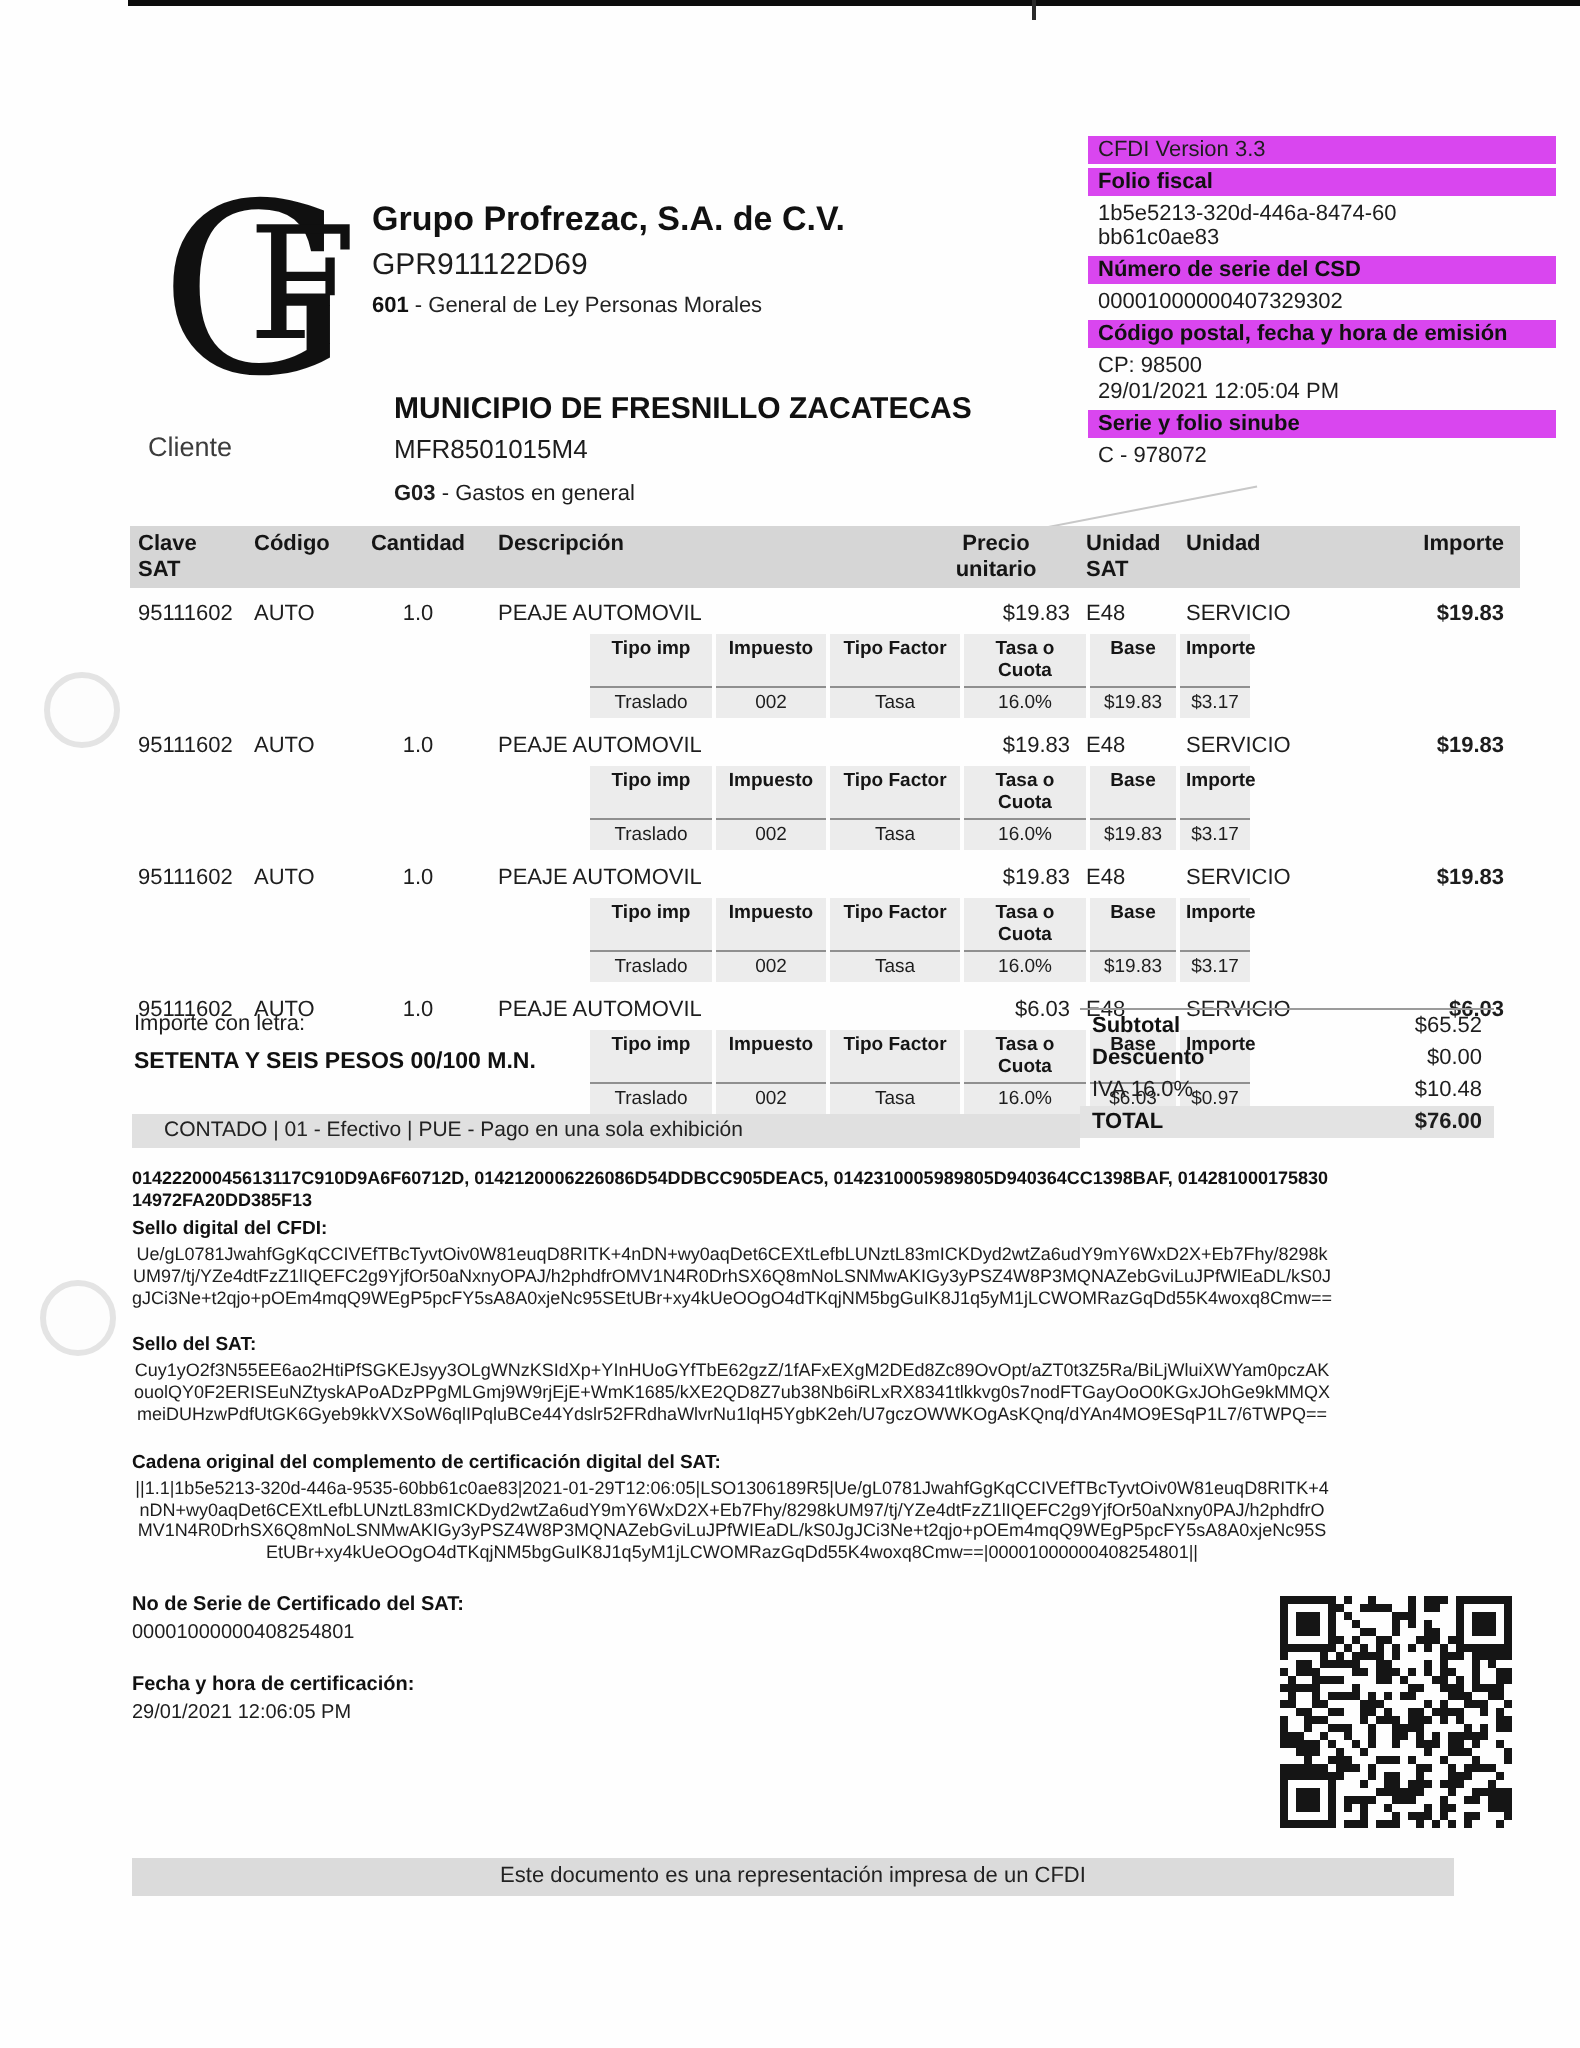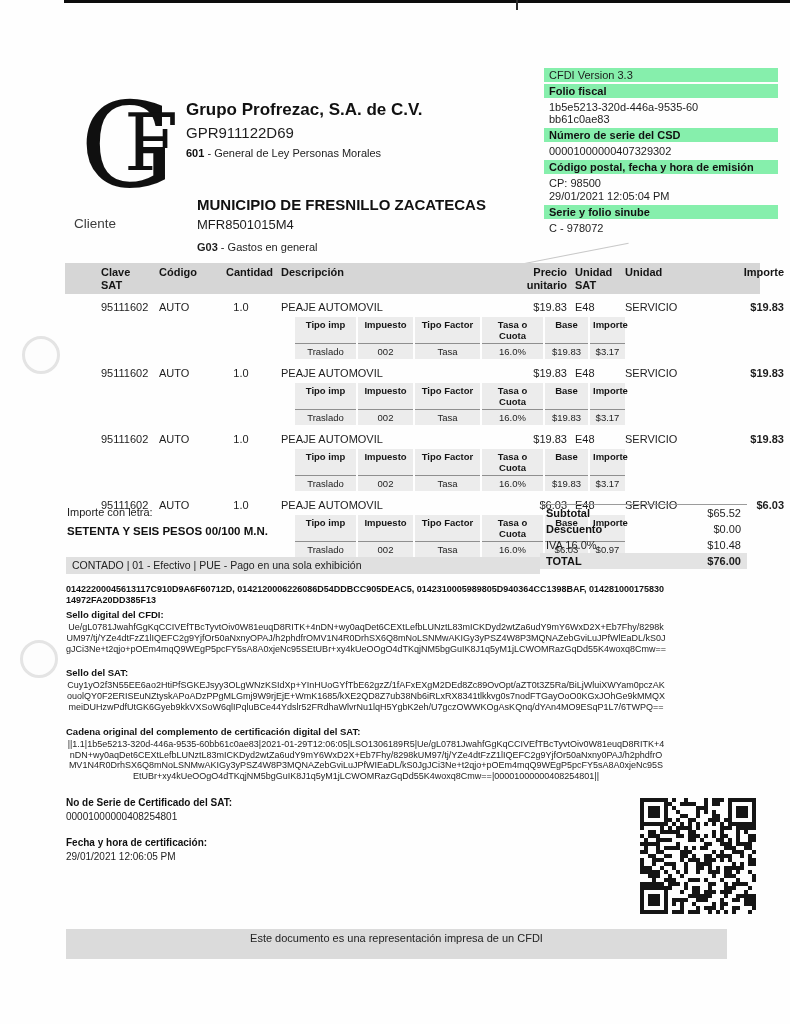--- a/index.html
+++ b/index.html
@@ -20,70 +20,70 @@
   .logo .lf{position:absolute;left:44px;top:18px;font-family:"DejaVu Serif","Liberation Serif",serif;
             font-size:78px;line-height:1;font-weight:500;}
   
   .company{position:absolute;left:186px;top:100px;}
   .co-name{font-size:17px;font-weight:bold;color:#111;}
   .co-rfc{font-size:15px;margin-top:4px;}
   .co-reg{font-size:11px;margin-top:6px;color:#222;}
   .co-reg b{color:#111;}
   
   .fiscal{position:absolute;left:544px;top:68px;width:234px;font-size:11px;}
-  .fbar{background:#86efac;padding:1px 5px;margin-bottom:2px;}
+  .fbar{background:#d946ef;padding:1px 5px;margin-bottom:2px;}
   .fbold{font-weight:bold;color:#111;}
   .fval{padding:1px 5px 3px 5px;}
   .fval.wrap{width:150px;word-break:break-all;}
   
   .client-label{position:absolute;left:74px;top:216px;font-size:13.5px;color:#3c3c3c;}
   .client{position:absolute;left:197px;top:196px;}
   .cl-name{font-size:15px;font-weight:bold;color:#111;}
   .cl-rfc{font-size:13px;margin-top:4px;}
   .cl-uso{font-size:11px;margin-top:9px;}
   
   .itable{position:absolute;left:65px;top:263px;width:695px;font-size:11px;}
-  .grid8{display:grid;grid-template-columns:58px 50px 72px 212px 82px 50px 62px 109px;padding-left:32px;}
+  .grid8{display:grid;grid-template-columns:58px 50px 72px 212px 82px 50px 62px 109px;}
   .thead{background:#d6d6d6;font-weight:bold;color:#151515;}
   .thead span{padding:3px 4px;line-height:1.15;}
   .irow span{padding:2px 4px;}
   .grid8 span:nth-child(3){text-align:center;}
   .grid8 span:nth-child(5){text-align:right;}
   .grid8 span:nth-child(8){text-align:right;padding-right:8px;}
-  .thead span:nth-child(3),.thead span:nth-child(5){text-align:right;}
+  .thead span:nth-child(3),.thead span:nth-child(5){text-align:center;}
   .irow span:nth-child(8){font-weight:bold;}
   .item{margin-top:5px;}
   .item + .item{margin-top:6px;}
   .tax{margin-left:230px;width:264px;margin-top:2px;font-size:9.5px;}
   .trow{display:grid;grid-template-columns:61px 55px 65px 61px 43px 35px;column-gap:2px;}
   .trow span{background:#ececec;padding:2px 3px;text-align:center;}
   .trow.th span{font-weight:bold;border-bottom:1px solid #8f8f8f;color:#151515;}
   
   .importe-letra{position:absolute;left:67px;top:506px;}
   .il-label{font-size:11px;}
   .il-value{font-size:11.5px;font-weight:bold;margin-top:7px;color:#111;}
   .totals{position:absolute;left:540px;top:504px;width:207px;border-top:1px solid #9b9b9b;font-size:11px;}
   .trowt{display:flex;justify-content:space-between;padding:2px 6px;}
   .trowt .tl{font-weight:bold;color:#111;}
   .trowt.normal .tl{font-weight:normal;color:#1d1d1d;}
   .trowt.final{background:#e3e3e3;}
   .trowt.final .tv{font-weight:bold;}
   .payment-bar{position:absolute;left:66px;top:557px;width:474px;height:17px;background:#e0e0e0;
-               font-size:10.5px;line-height:17px;padding-left:6px;box-sizing:border-box;color:#222;}
+               font-size:10.5px;line-height:17px;padding-left:16px;box-sizing:border-box;color:#222;}
   
   .seals{position:absolute;left:66px;top:584px;width:600px;}
   .folios{font-size:9px;line-height:11px;font-weight:bold;word-break:break-all;color:#111;}
   .seal-h{font-size:9.5px;font-weight:bold;margin-top:3px;color:#111;}
   .seal-t{font-size:9px;line-height:10.8px;word-break:break-all;margin-top:2px;text-align:center;}
   .sp12{margin-top:13px;}
   .cert-h{font-size:10px;font-weight:bold;margin-top:15px;color:#111;}
   .cert-v{font-size:10px;margin-top:3px;}
   
   .qr{position:absolute;left:640px;top:798px;width:116px;height:116px;}
-  .footer-bar{position:absolute;left:66px;top:929px;width:661px;height:30px;background:#dbdbdb;
+  .footer-bar{position:absolute;left:66px;top:929px;width:661px;height:19px;background:#dbdbdb;
               font-size:11px;line-height:19px;text-align:center;color:#222;}
 </style>
 </head>
 <body>
 
 <div class="page">
 
   <div class="scan-topline"></div>
   <div class="scan-tick"></div>
   <div class="hole hole1"></div>
@@ -97,21 +97,21 @@
 
   <div class="company">
     <div class="co-name">Grupo Profrezac, S.A. de C.V.</div>
     <div class="co-rfc">GPR911122D69</div>
     <div class="co-reg"><b>601</b><span> - General de Ley Personas Morales</span></div>
   </div>
 
   <div class="fiscal">
     <div class="fbar">CFDI Version 3.3</div>
     <div class="fbar fbold">Folio fiscal</div>
-    <div class="fval wrap">1b5e5213-320d-446a-9535-60bb61c0ae83</div>
+    <div class="fval wrap">1b5e5213-320d-446a-8474-60bb61c0ae83</div>
     <div class="fbar fbold">Número de serie del CSD</div>
     <div class="fval">00001000000407329302</div>
     <div class="fbar fbold">Código postal, fecha y hora de emisión</div>
     <div class="fval" style="padding-bottom:0;">CP: 98500</div>
     <div class="fval">29/01/2021 12:05:04 PM</div>
     <div class="fbar fbold">Serie y folio sinube</div>
     <div class="fval">C - 978072</div>
   </div>
 
   <div class="client-label">Cliente</div>

